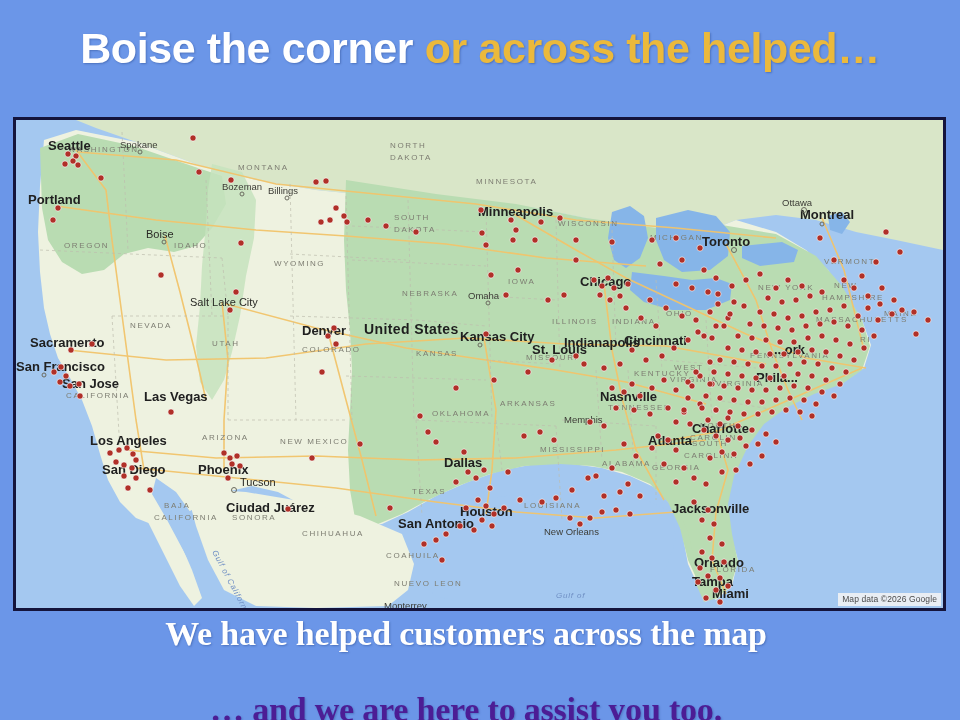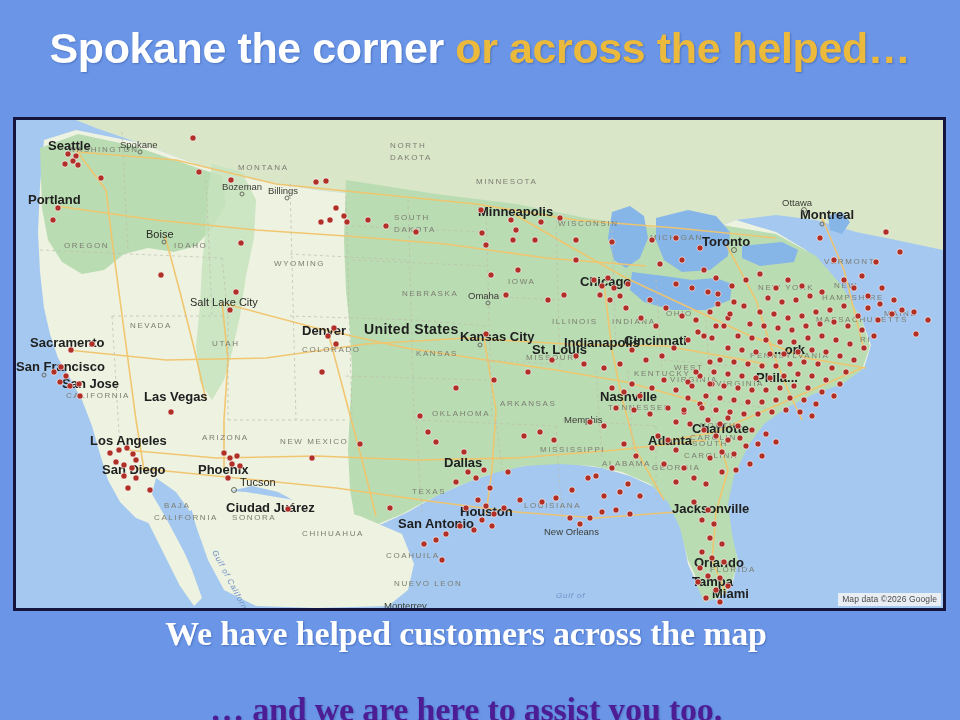--- a/index.html
+++ b/index.html
@@ -76,21 +76,21 @@
     white-space:nowrap;
     letter-spacing:.1px;
   }
 </style>
 </head>
 <body>
 
 <div class="slide">
 
   <div class="headline">
-    <span class="hl-white">Spokane the corner </span><span class="hl-gold">or across the helped…</span>
+    <span class="hl-white">Boise the corner </span><span class="hl-gold">or across the helped…</span>
   </div>
 
   <div class="map-frame">
     <div class="map-canvas">
 
       <svg class="mapsvg" viewBox="0 0 927 488" preserveAspectRatio="none">
         <defs>
           <clipPath id="frameclip">
               <rect x="0" y="0" width="927" height="488"></rect>
             </clipPath>

